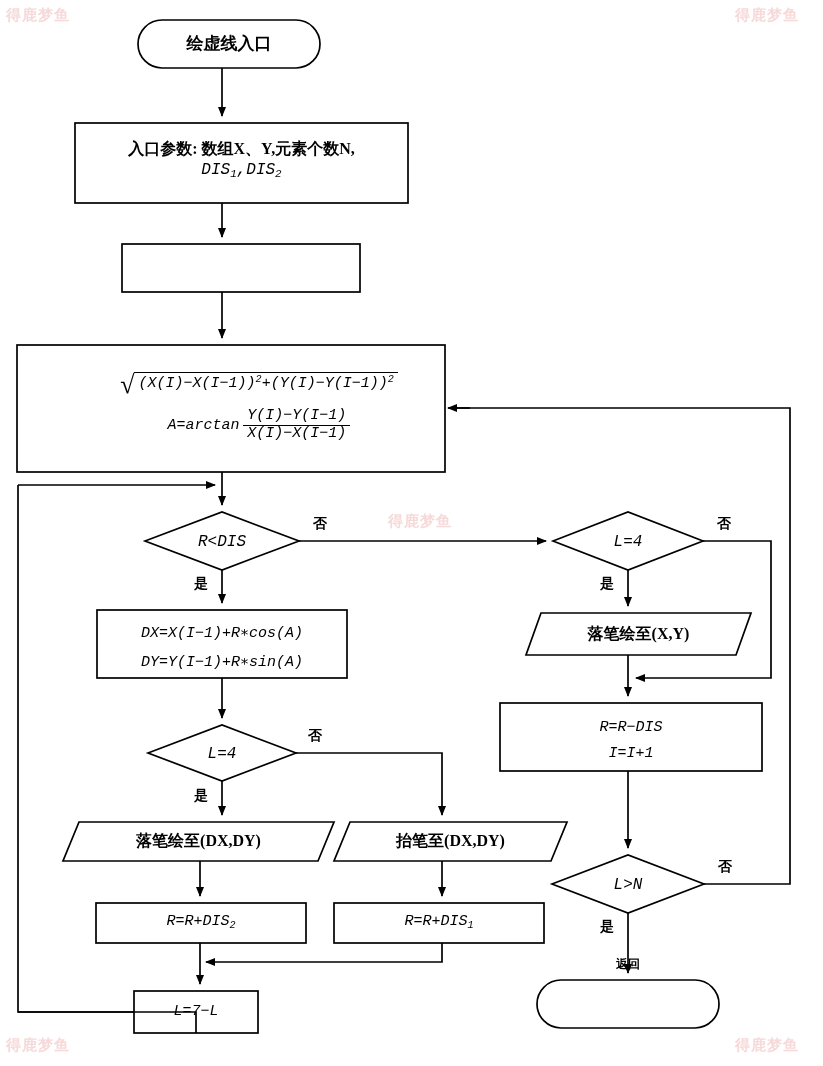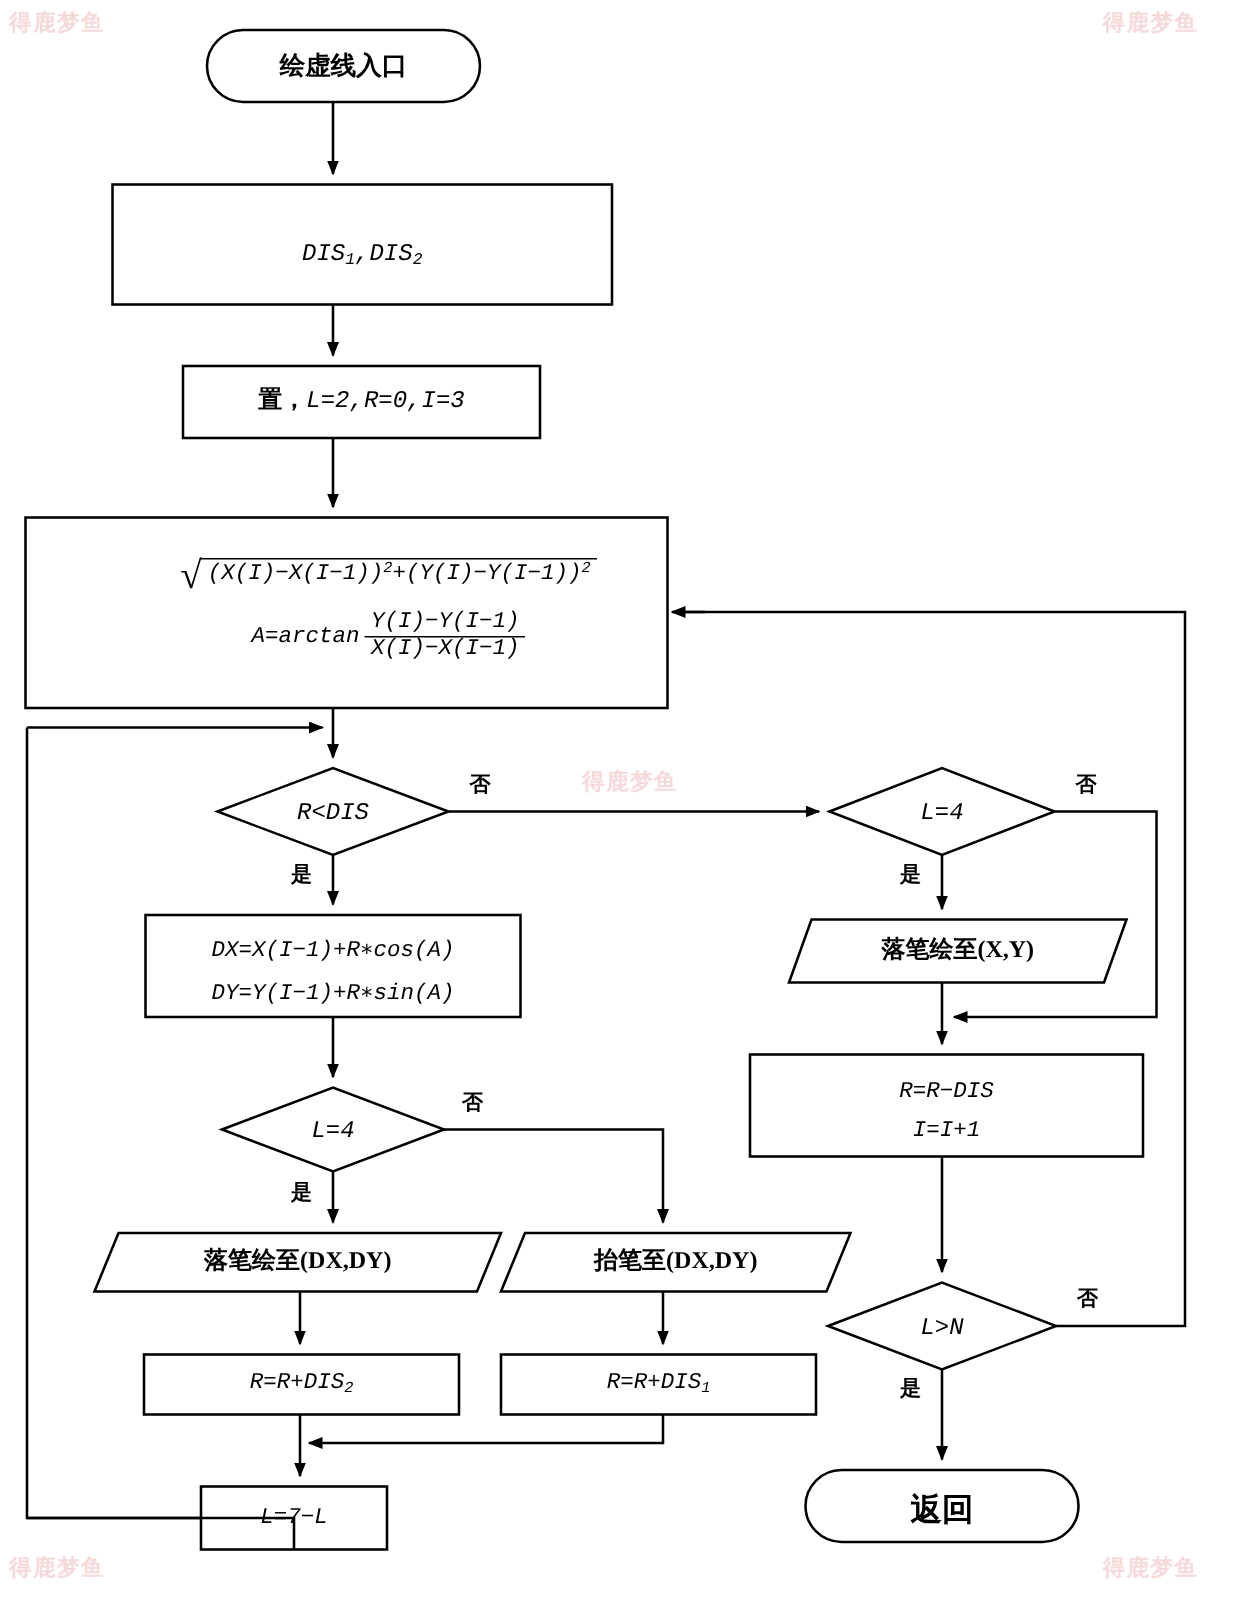--- a/index.html
+++ b/index.html
@@ -154,27 +154,24 @@
       <path d="M628,913 L628,973" marker-end="url(#ah)"></path>
 
       <path d="M704,884 L790,884 L790,408 L452,408"></path>
       <path d="M470,408 L448,408" marker-end="url(#ah)"></path>
     </g>
   </svg>
 
   <div class="lbl cn" style="left:138px;top:33px;width:182px;font-size:17px;">绘虚线入口</div>
 
   <div class="lbl" style="left:75px;top:139px;width:333px;font-size:16px;">
-    <br>
+    <span class="cn">入口参数: 数组X、Y,元素个数N,</span><br>
     <span class="mi"><span>DIS</span><sub>1</sub><span>,DIS</span><sub>2</sub></span>
   </div>
 
-  <div class="lbl" style="left:122px;top:257px;width:238px;font-size:16px;">
-    <span class="cn">置，</span><span class="mi">L=2,R=0,I=3</span>
-  </div>
 
   <div class="lbl" style="left:17px;top:372px;width:484px;font-size:15px;text-align:center;">
     <div style="text-align:center;">
       <span class="rad">√</span><span class="radicand mi"><span>(X(I)−X(I−1))</span><sup>2</sup><span>+(Y(I)−Y(I−1))</span><sup>2</sup></span>
     </div>
     <div style="text-align:center;margin-top:12px;">
       <span class="mi" style="font-style:normal;"><i>A=arctan</i></span>
       <span class="frac mi">
         <span class="num">Y(I)−Y(I−1)</span>
         <span class="den">X(I)−X(I−1)</span>
@@ -211,21 +208,21 @@
 
   <div class="lbl mi" style="left:500px;top:715px;width:262px;font-size:15px;line-height:1.75;">
     <span>R=R−DIS</span><br>
     <span>I=I+1</span>
   </div>
 
   <div class="lbl mi" style="left:552px;top:875px;width:152px;font-size:16px;">L&gt;N</div>
   <div class="lbl yn cn" style="left:710px;top:858px;width:30px;">否</div>
   <div class="lbl yn cn" style="left:592px;top:918px;width:30px;">是</div>
 
-  <div class="lbl cn" style="left:537px;top:993px;width:182px;font-size:21px;">返回</div>
+  <div class="lbl cn" style="left:537px;top:957px;width:182px;font-size:12px;">返回</div>
 
   <div class="wm" style="left:6px;top:6px;">得鹿梦鱼</div>
   <div class="wm" style="left:735px;top:6px;">得鹿梦鱼</div>
   <div class="wm" style="left:388px;top:512px;">得鹿梦鱼</div>
   <div class="wm" style="left:6px;top:1036px;">得鹿梦鱼</div>
   <div class="wm" style="left:735px;top:1036px;">得鹿梦鱼</div>
 
 </div>
 
 </body></html>

